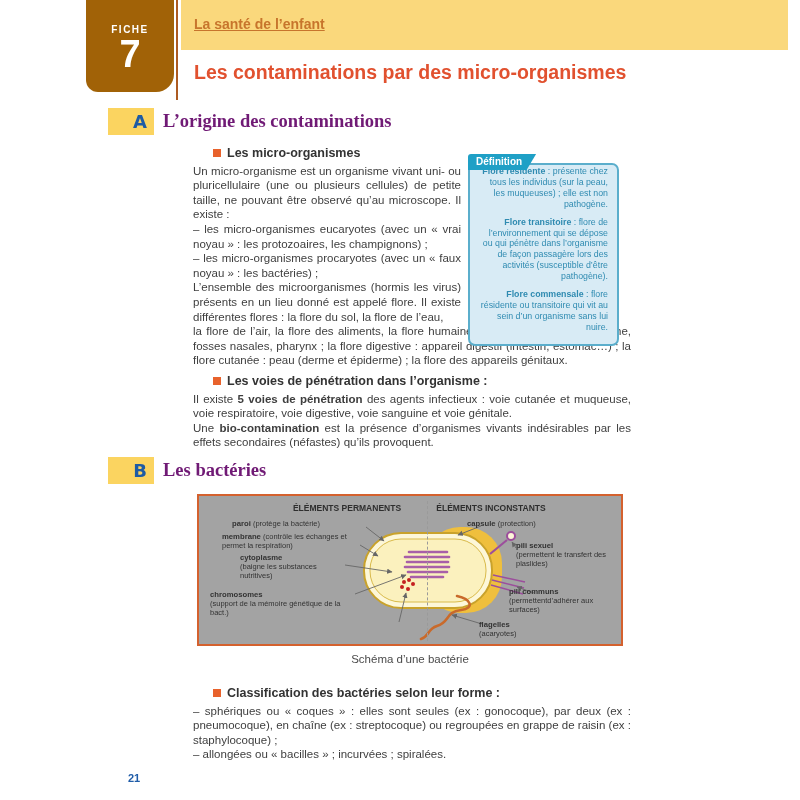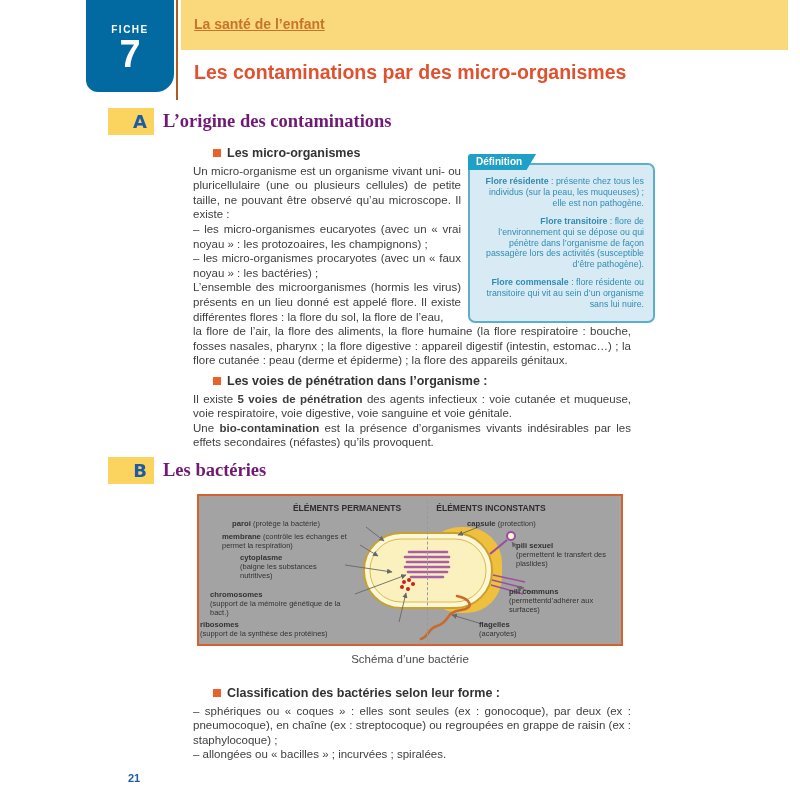--- a/index.html
+++ b/index.html
@@ -3,21 +3,21 @@
 <meta charset="utf-8">
 <style>
   html,body{margin:0;padding:0;background:#fff;}
   .page{position:relative;width:800px;height:800px;background:#ffffff;overflow:hidden;
         font-family:"Liberation Sans",sans-serif;}
 
   
   .banner{position:absolute;left:181px;top:0;width:607px;height:50px;background:#FAD87C;}
   .banner-title{position:absolute;left:194px;top:16px;font-size:14px;font-weight:bold;color:#C7752C;text-decoration:underline;}
   .divider{position:absolute;left:176px;top:0;width:2px;height:100px;background:#AD5B22;}
-  .fiche-tab{position:absolute;left:86px;top:0;width:88px;height:92px;background:#0369a1;
+  .fiche-tab{position:absolute;left:86px;top:0;width:88px;height:92px;background:#a16207;
              border-radius:0 0 18px 12px;text-align:center;box-shadow:1px 1px 0 #fff;}
   .fiche-label{margin-top:24px;font-size:10px;font-weight:bold;color:#fff;letter-spacing:1.5px;}
   .fiche-number{font-size:38px;font-weight:bold;color:#fff;line-height:1.05;}
   .main-title{position:absolute;left:194px;top:61px;font-size:19.5px;font-weight:bold;color:#E1512F;}
 
   
   .section-head{position:absolute;left:108px;display:flex;align-items:stretch;height:27px;}
   .section-head .hl{width:46px;background:#FBD460;display:flex;align-items:center;justify-content:flex-end;
                     padding-right:7px;box-sizing:border-box;font-weight:bold;font-size:18px;color:#1D5BA4;
                     font-family:"DejaVu Sans",sans-serif;}
@@ -29,22 +29,22 @@
   .body-col{position:absolute;left:193px;width:438px;font-size:11.5px;line-height:14.6px;
             color:#3E3E3E;text-align:justify;}
   #block-a{top:146px;}
   .subhead{font-size:12.5px;font-weight:bold;color:#333;margin:0 0 3px 8px;text-align:left;padding-left:12px;}
   .subhead .square{display:inline-block;width:8px;height:8px;background:#E8622C;margin-right:6px;}
   .body-col p{margin:0;}
   .narrow{width:268px;}
   .mt{margin-top:6px !important;}
 
   
-  #defbox{position:absolute;left:468px;top:163px;width:187px;box-sizing:border-box;background:#D8EBF5;
-          border:2px solid #5BAECC;border-radius:7px;padding:11px 9px 4px 10px;}
+  #defbox{position:absolute;left:468px;top:163px;width:151px;box-sizing:border-box;background:#D8EBF5;
+          border:2px solid #5BAECC;border-radius:7px;padding:1px 9px 4px 10px;}
   .def-tab{position:absolute;left:-2px;top:-11px;background:#1FA0C6;color:#fff;font-size:10px;
            font-weight:bold;padding:2px 14px 3px 8px;border-radius:3px 0 0 0;
            clip-path:polygon(0 0,100% 0,86% 100%,0 100%);}
   .def-entry{font-size:8.8px;line-height:10.9px;color:#2F8BB1;margin:0 0 7px 0;text-align:right;}
   .def-entry b{font-weight:bold;}
 
   
   #diagram{position:absolute;left:197px;top:494px;width:426px;height:152px;border:2px solid #D4612E;
            box-sizing:border-box;background:#a3a3a3;}
   .dg-header{position:absolute;top:7px;width:180px;text-align:center;font-size:8.5px;font-weight:bold;color:#2E2E2E;}
@@ -172,23 +172,20 @@
     </div>
     <div class="dg-label ra" style="right:264px;top:37px;width:135px;">
       <b>membrane</b><span> (contrôle les échanges et permet la respiration)</span>
     </div>
     <div class="dg-label ra" style="right:281px;top:58px;width:100px;">
       <b>cytoplasme</b><br><span>(baigne les substances nutritives)</span>
     </div>
     <div class="dg-label ra" style="right:271px;top:95px;width:140px;">
       <b>chromosomes</b><br><span>(support de la mémoire génétique de la bact.)</span>
     </div>
-    <div class="dg-label ra" style="right:226px;top:125px;width:195px;">
-      <b>ribosomes</b><br><span>(support de la synthèse des protéines)</span>
-    </div>
     <div class="dg-label" style="left:268px;top:24px;white-space:nowrap;">
       <b>capsule</b><span> (protection)</span>
     </div>
     <div class="dg-label" style="left:317px;top:46px;width:100px;">
       <b>pili sexuel</b><br><span>(permettent le transfert des plaslides)</span>
     </div>
     <div class="dg-label" style="left:310px;top:92px;width:105px;">
       <b>pili communs</b><br><span>(permettentd’adhérer aux surfaces)</span>
     </div>
     <div class="dg-label" style="left:280px;top:125px;width:90px;">

